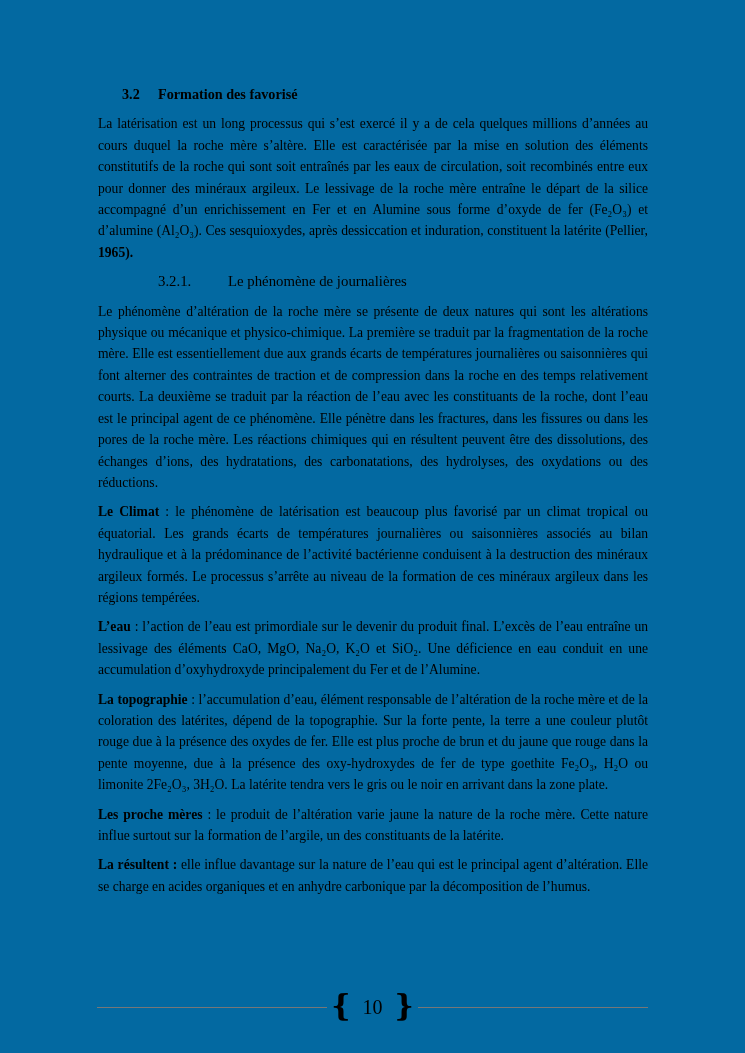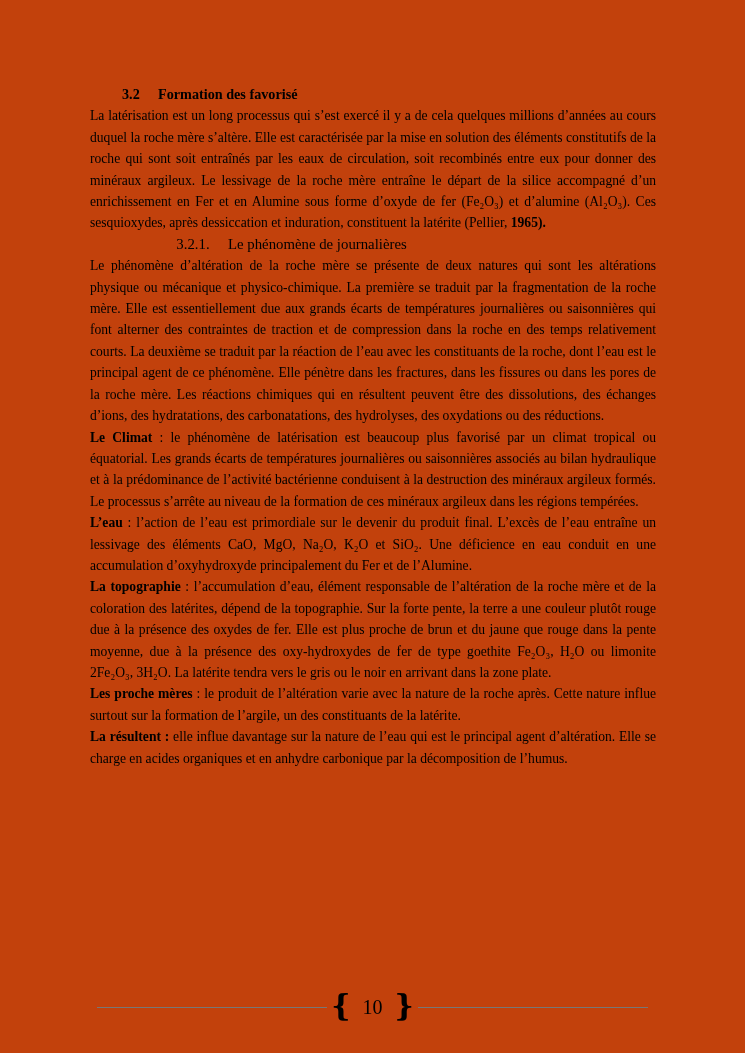--- a/index.html
+++ b/index.html
@@ -8,50 +8,50 @@
     height: 1053px;
     background: #ffffff;
     color: #000000;
     font-family: "Liberation Serif", "DejaVu Serif", serif;
     position: relative;
     overflow: hidden;
   }
   .page {
     position: absolute;
     inset: 0;
-    background: #c2410c;
+    background: #0369a1;
   }
   .content {
     position: absolute;
     left: 90px;
     width: 566px;
     top: 84px;
     font-size: 13.6px;
     line-height: 21.4px;
   }
   .para {
-    margin: 0;
+    margin: 8px;
     text-align: justify;
   }
   .bold { font-weight: bold; }
   .heading-2 {
     display: flex;
     margin-left: 32px;
     font-weight: bold;
     font-size: 14.2px;
     line-height: 21.4px;
   }
   .heading-2 .hnum { flex: none; width: 36px; }
   .heading-3 {
     display: flex;
     font-size: 14.8px;
     line-height: 21.4px;
     margin-left: 68px;
   }
-  .heading-3 .hnum { flex: none; width: 70px; text-align: center; }
+  .heading-3 .hnum { flex: none; width: 70px; }
   .heading-3 .htitle { flex: 1; text-align: justify; }
   .footer {
     position: absolute;
     left: 97px;
     right: 97px;
     top: 990px;
     height: 34px;
     display: flex;
     align-items: center;
   }
@@ -84,21 +84,21 @@
       </div>
       <p class="para"><span>La latérisation est un long processus qui s’est exercé il y a de cela quelques millions d’années au cours duquel la roche mère s’altère. Elle est caractérisée par la mise en solution des éléments constitutifs de la roche qui sont soit entraînés par les eaux de circulation,  soit recombinés entre eux pour  donner  des minéraux argileux. Le lessivage de la roche mère entraîne le départ de la silice accompagné d’un enrichissement en Fer et en Alumine sous forme d’oxyde de fer (Fe₂O₃) et d’alumine (Al₂O₃). Ces sesquioxydes, après dessiccation et induration, constituent la latérite (Pellier, </span><span class="bold">1965).</span></p>
       <div class="heading-3">
         <span class="hnum">3.2.1.</span>
         <span class="htitle">Le phénomène de journalières</span>
       </div>
       <p class="para"><span>Le phénomène d’altération de la roche mère se présente de deux natures qui sont les altérations physique ou mécanique et physico-chimique. La première se traduit par la fragmentation de la roche mère. Elle est essentiellement due aux grands écarts de températures journalières ou saisonnières qui font alterner des contraintes de traction et de compression dans la roche en des temps relativement courts. La deuxième se traduit par la réaction de l’eau avec les constituants de la roche, dont l’eau est le principal agent de ce phénomène. Elle pénètre dans les fractures, dans les fissures ou dans les pores de la roche mère. Les réactions chimiques qui en résultent peuvent être des dissolutions, des échanges d’ions, des hydratations, des carbonatations, des hydrolyses, des oxydations ou des réductions.</span></p>
       <p class="para"><span class="bold">Le Climat</span><span> : le phénomène de latérisation est beaucoup plus favorisé par un climat tropical ou équatorial. Les grands écarts de températures journalières ou  saisonnières associés au bilan hydraulique et à la prédominance de l’activité bactérienne conduisent à la destruction des minéraux argileux formés. Le processus s’arrête au niveau de la formation de ces minéraux argileux dans les régions tempérées.</span></p>
       <p class="para"><span class="bold">L’eau</span><span> : l’action de l’eau est primordiale sur le devenir du produit final. L’excès de l’eau entraîne un lessivage des éléments CaO, MgO, Na₂O, K₂O et SiO₂. Une déficience en eau conduit en une accumulation d’oxyhydroxyde principalement du Fer et de l’Alumine.</span></p>
       <p class="para"><span class="bold">La topographie</span><span> : l’accumulation d’eau,  élément responsable de l’altération de la roche mère et de la coloration des latérites, dépend de la topographie. Sur la forte pente,  la terre a une couleur plutôt rouge due à la présence des oxydes de fer. Elle est plus proche de brun et du jaune que rouge dans la pente moyenne, due à la présence des oxy-hydroxydes de fer de type goethite Fe₂O₃, H₂O ou limonite 2Fe₂O₃, 3H₂O. La latérite tendra vers le gris ou le noir en arrivant dans la zone plate.</span></p>
-      <p class="para"><span class="bold">Les proche mères</span><span> : le produit de l’altération varie avec la nature de la roche après.  Cette nature influe surtout sur la formation de l’argile, un des constituants de la latérite.</span></p>
+      <p class="para"><span class="bold">Les proche mères</span><span> : le produit de l’altération varie jaune la nature de la roche mère.  Cette nature influe surtout sur la formation de l’argile, un des constituants de la latérite.</span></p>
       <p class="para"><span class="bold">La résultent :</span><span>  elle influe davantage sur la nature de l’eau qui est le principal agent d’altération.  Elle se charge en acides organiques et en anhydre carbonique par la décomposition de l’humus.</span></p>
     </div>
   <div class="footer">
     <span class="rule"></span>
     <span class="brace">{</span>
     <span class="pagenum">10</span>
     <span class="brace">}</span>
     <span class="rule"></span>
   </div>
 </div>

